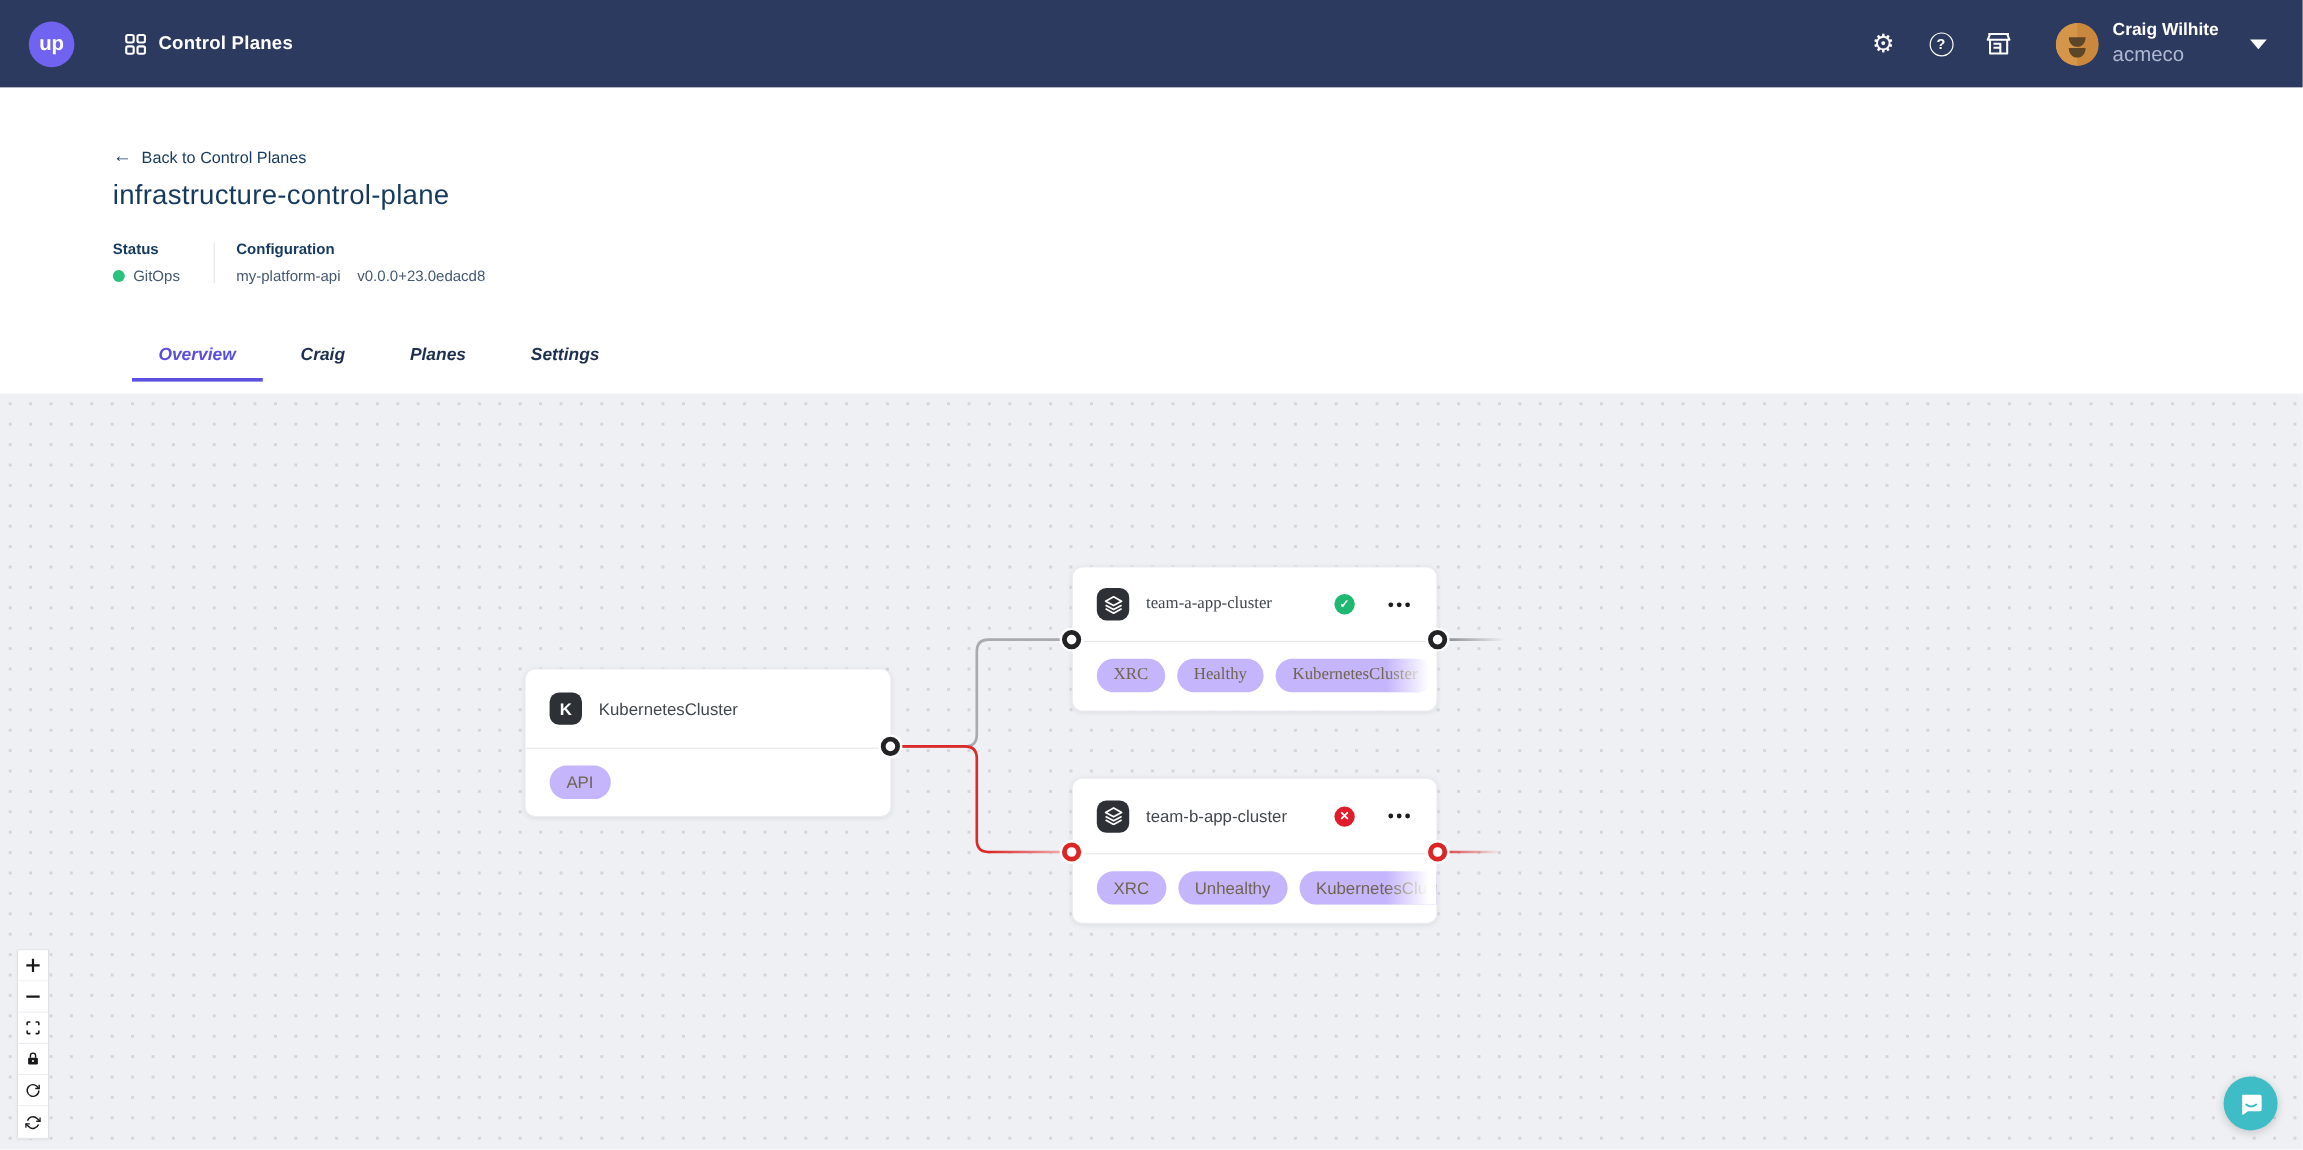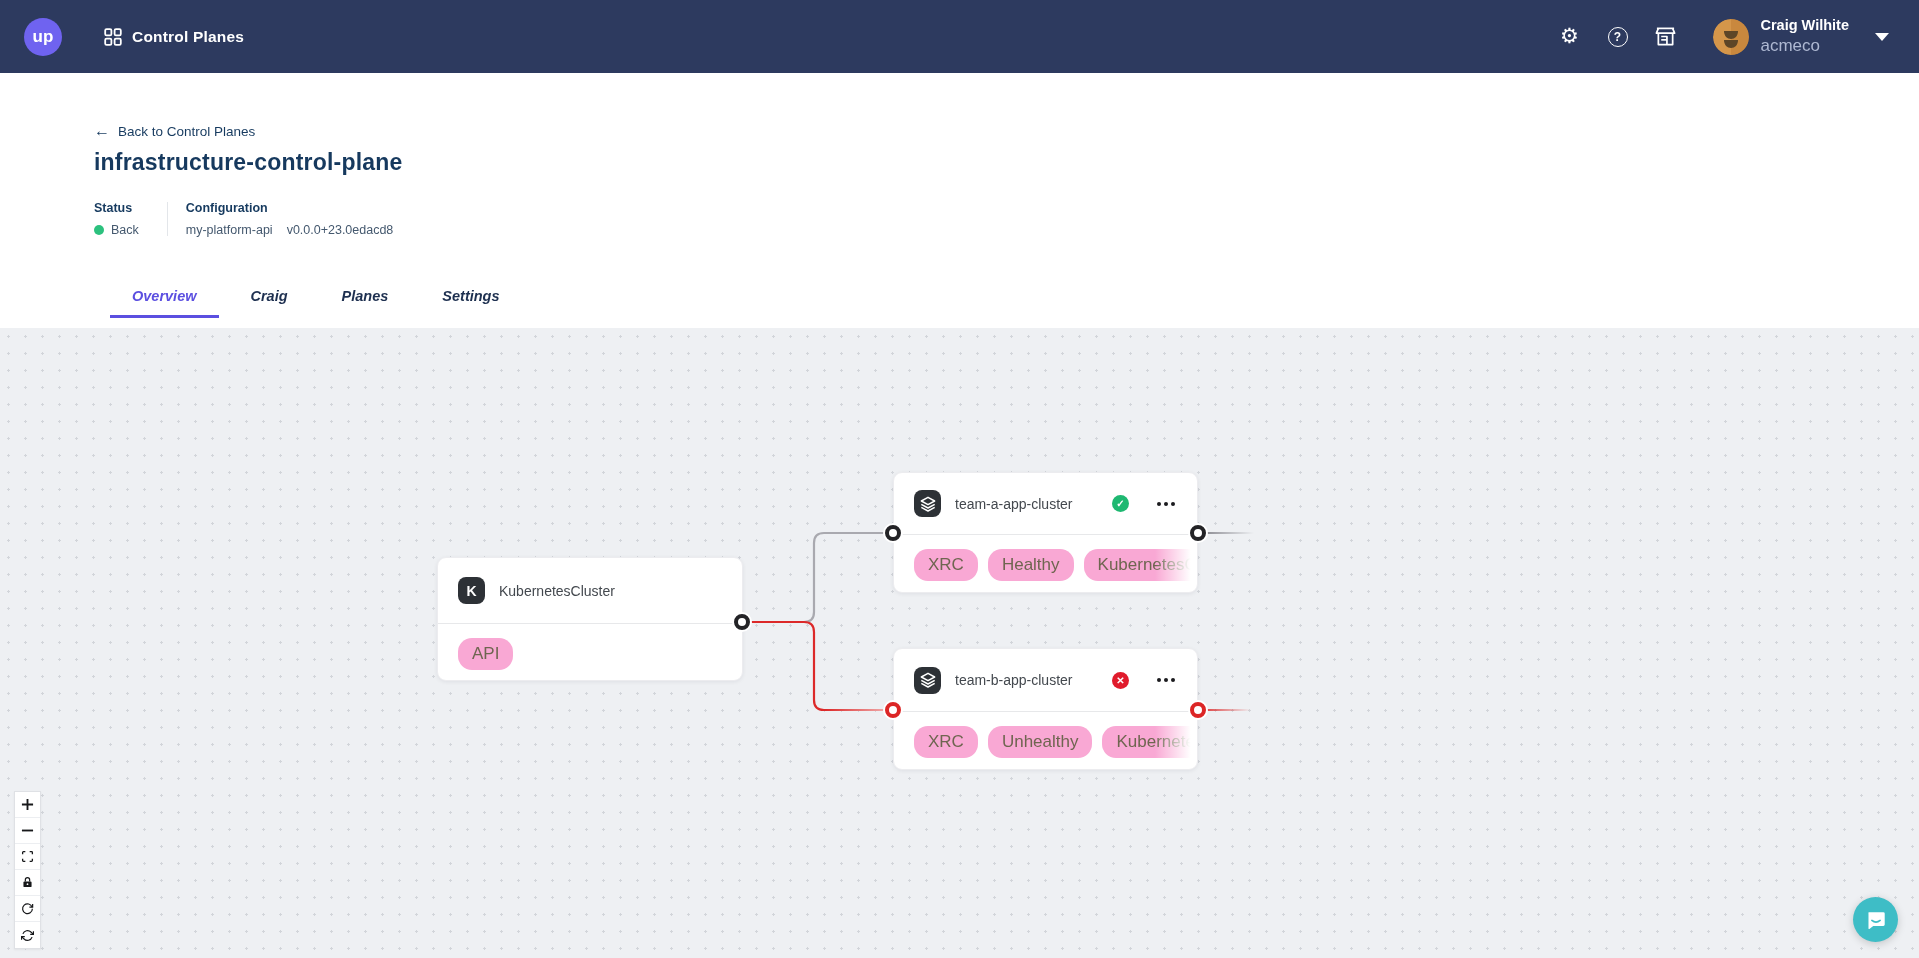--- a/index.html
+++ b/index.html
@@ -23,21 +23,21 @@
   .user-text { margin-left:12px; line-height:1.15; }
   .user-name { color:#fff; font-weight:bold; font-size:14.5px; }
   .user-org { color:#aeb8d2; font-size:17px; margin-top:2px; }
   .caret-down { width:0; height:0; border-left:7px solid transparent; border-right:7px solid transparent;
     border-top:8px solid #fff; margin-left:26px; }
 
   
   .page-header { height:255px; background:#fff; padding:50px 0 0 94px; }
   .back-link { display:flex; align-items:center; gap:8px; color:#163a5f; font-size:13.5px; cursor:pointer; width:max-content; }
   .back-arrow { font-size:16px; line-height:1; }
-  .page-title { color:#16395e; font-size:23px; font-weight:bold; margin-top:10px; letter-spacing:.2px; }
+  .page-title { color:#16395e; font-size:23px; font-weight:normal; margin-top:10px; letter-spacing:.2px; }
   .meta-row { display:flex; margin-top:26px; }
   .meta-col { line-height:1; }
   .meta-divider { width:1px; background:#e3e6ea; margin:0 18px 0 28px; }
   .meta-label { font-size:12.5px; font-weight:bold; color:#163a5f; }
   .meta-value { margin-top:9px; font-size:12.5px; color:#44586e; display:flex; align-items:center; gap:7px; }
   .dot-green { width:10px; height:10px; border-radius:50%; background:#2cc17e; }
   .config-values { display:flex; gap:14px; }
   .tabs { display:flex; margin-top:40px; padding-left:16px; }
   .tab { padding:0 22px; height:42px; display:flex; align-items:center; font-size:14.5px; font-weight:bold;
     color:#1e3050; cursor:pointer; margin-right:10px; border-bottom:3px solid transparent;font-style:italic; }
@@ -55,21 +55,21 @@
     display:flex; align-items:center; justify-content:center; font-weight:bold; font-size:14px; }
   .node-label { font-size:14px; color:#43484e; flex:1; white-space:nowrap; }
   .status-circle { width:17px; height:17px; border-radius:50%; display:flex; align-items:center;
     justify-content:center; color:#fff; font-size:10px; font-weight:bold; flex:none; }
   .status-healthy { background:#1eb871; }
   .status-unhealthy { background:#e01b2c; }
   .kebab { display:flex; gap:3px; margin-left:12px; cursor:pointer; padding:4px 2px; }
   .kebab i { width:4px; height:4px; border-radius:50%; background:#1b1b1e; }
   .node-divider { height:1px; background:#e7e8ea; }
   .badge-row { position:relative; display:flex; gap:10px; padding:14px 0 0 20px; overflow:hidden; }
-  .badge { background:#f9a8d4; color:#6f6550; font-size:17px; padding:6px 14px; border-radius:14px; white-space:nowrap; flex:none; }
+  .badge { background:#c4b5fd; color:#6f6550; font-size:14px; padding:6px 14px; border-radius:14px; white-space:nowrap; flex:none; }
   .badge-fade { position:absolute; top:0; right:0; bottom:0; width:42px;
     background:linear-gradient(90deg, rgba(255,255,255,0), #fff 85%); pointer-events:none; }
 
   .connector { position:absolute; width:16px; height:16px; border-radius:50%; background:#fff;
     border:4.5px solid #232326; box-shadow:0 0 0 2px #fff; cursor:crosshair; }
   .connector.red { border-color:#dc2626; }
 
   
   .flow-controls { position:absolute; left:14px; bottom:9px; width:27px; background:#fff;
     border:1px solid #dfe1e5; box-shadow:0 1px 2px rgba(0,0,0,.06); }
@@ -141,21 +141,21 @@
     <span class="back-arrow">←</span>
     <span>Back to Control Planes</span>
   </div>
   <div class="page-title">infrastructure-control-plane</div>
 
   <div class="meta-row">
     <div class="meta-col">
       <div class="meta-label">Status</div>
       <div class="meta-value">
         <span class="dot-green"></span>
-        <span>Back</span>
+        <span>GitOps</span>
       </div>
     </div>
     <div class="meta-divider"></div>
     <div class="meta-col">
       <div class="meta-label">Configuration</div>
       <div class="meta-value config-values">
         <span>my-platform-api</span>
         <span>v0.0.0+23.0edacd8</span>
       </div>
     </div>
@@ -199,21 +199,21 @@
         <span>K</span>
       </span>
       <span class="node-label">KubernetesCluster</span>
     </div>
     <div class="node-divider"></div>
     <div class="badge-row">
       <span class="badge">API</span>
     </div>
   </div>
 
-  <div class="node" style="left:893px; top:144px; width:305px; height:121px;">
+  <div class="node" style="left:893px; top:144px; width:305px; height:121px;font-family:Liberation Serif, serif;">
     <div class="node-header" style="height:61px;">
       <span class="node-icon">
         <svg width="16" height="16" viewBox="0 0 24 24" fill="none" stroke="#fff" stroke-width="2.2" stroke-linejoin="round">
           <path d="M12 2 2 7.5 12 13 22 7.5z"></path>
             <path d="M2 12.5 12 18l10-5.5"></path>
             <path d="M2 17 12 22.5 22 17"></path>
         </svg>
       </span>
       <span class="node-label">team-a-app-cluster</span>
       <span class="status-circle status-healthy">✓</span>

